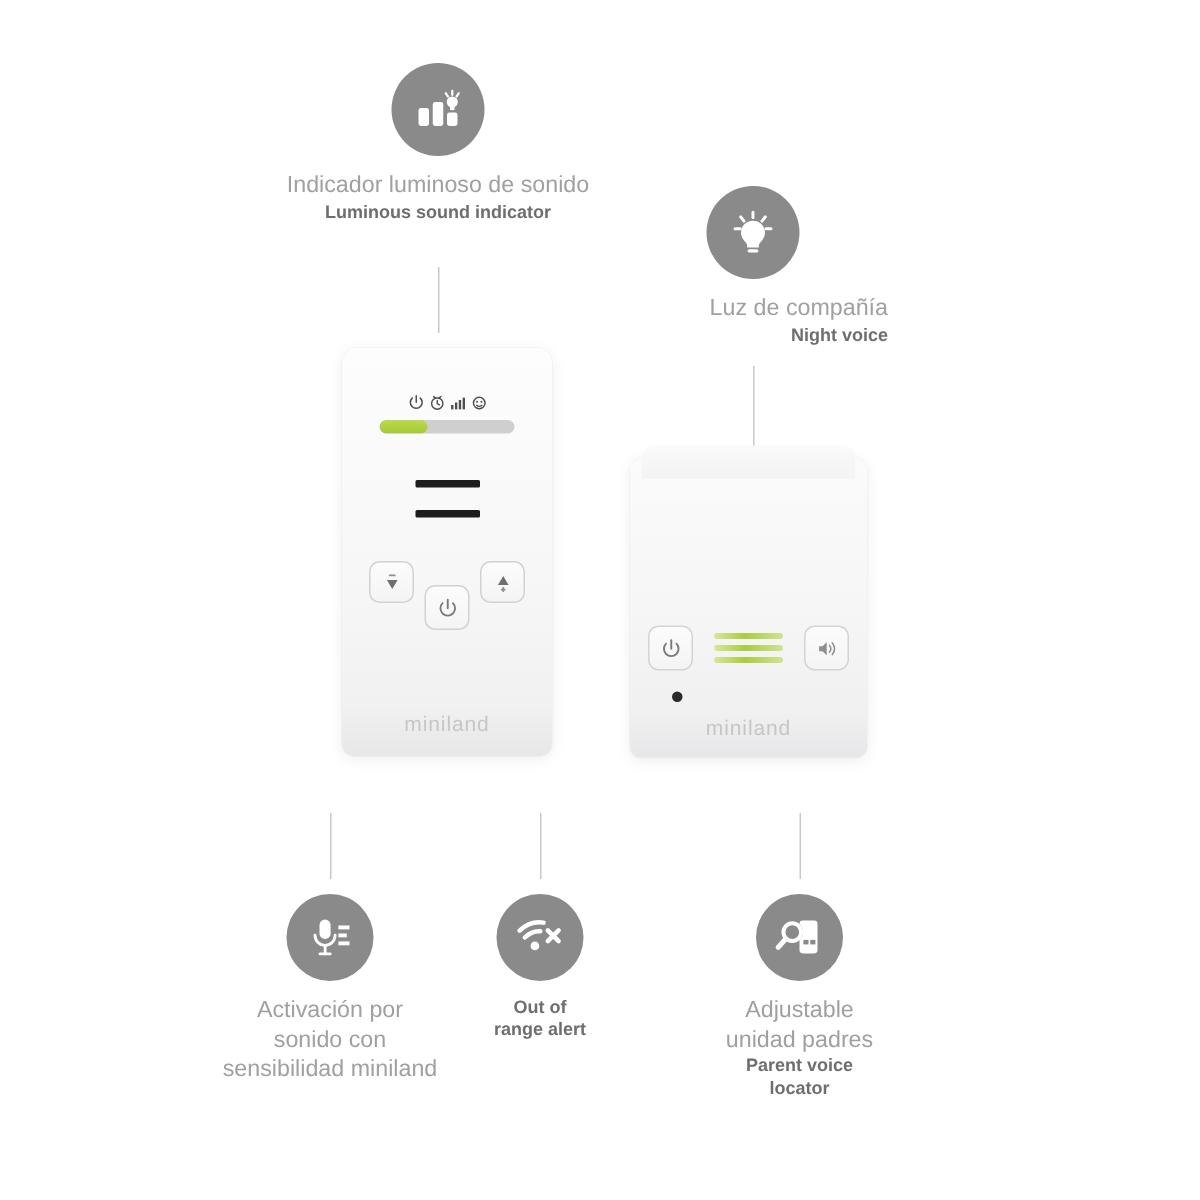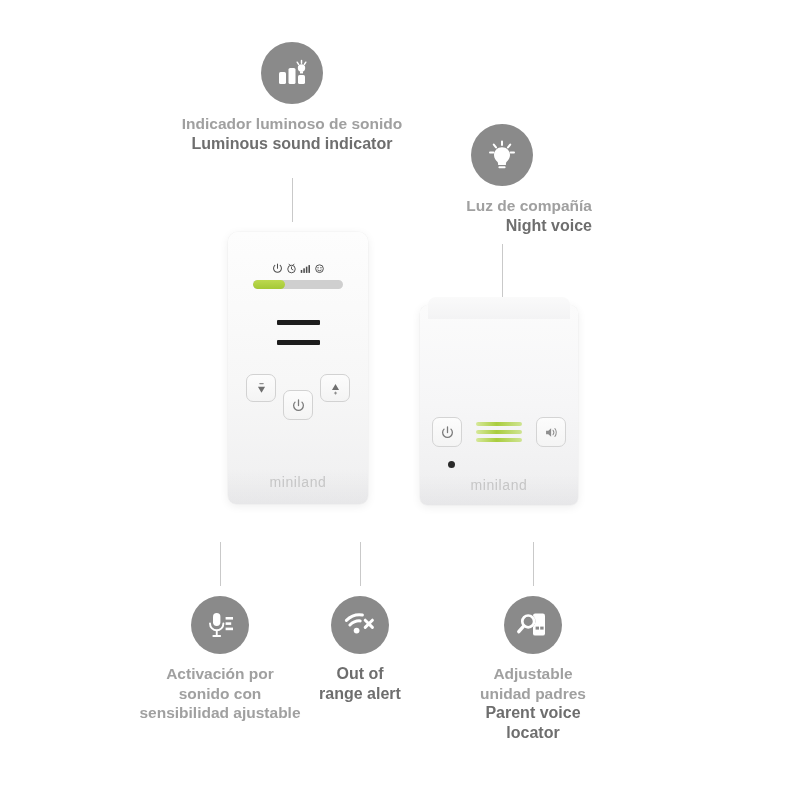--- a/index.html
+++ b/index.html
@@ -18,27 +18,27 @@
   .icon-circle{
     border-radius:50%;
     background:#8a8a8a;
     margin:0 auto;
     display:flex;align-items:center;justify-content:center;
   }
   .label{margin-top:10px;line-height:1.26;}
   .label .es{
     color:#a0a0a0;
     font-size:15.5px;
-    font-weight:700;
+    font-weight:400;
     display:block;
     white-space:pre-line;
   }
   .label .en{
     color:#6e6e6e;
-    font-size:16px;
+    font-size:12px;
     font-weight:700;
     display:block;
     white-space:pre-line;
   }
 
   
   .connector{position:absolute;background:#c9c9c9;width:1px;}
 
   
   .parent-unit{
@@ -275,21 +275,21 @@
         <rect x="12.8" y="22.4" width="1.9" height="5.2" fill="#fff"></rect>
         <rect x="9.4" y="27" width="8.7" height="1.9" rx="0.9" fill="#fff"></rect>
         <rect x="22.6" y="9" width="7.4" height="2.6" fill="#fff"></rect>
         <rect x="22.6" y="14.3" width="5.6" height="2.6" fill="#fff"></rect>
         <rect x="22.6" y="19.6" width="7.4" height="2.6" fill="#fff"></rect>
       </svg>
     </div>
     <div class="label">
       <span class="es">Activación por
 sonido con
-sensibilidad ajustable</span>
+sensibilidad miniland</span>
     </div>
   </div>
 
   <div class="feature" style="left:300px;top:596px;width:120px;">
     <div class="icon-circle" style="width:58px;height:58px;">
       <svg width="34" height="34" viewBox="0 0 34 34" aria-hidden="true">
         <path d="M3.4 12.4 C8 8 13.6 6.1 19.4 7.1" stroke="#fff" stroke-width="3" fill="none" stroke-linecap="round"></path>
         <path d="M6.9 17 C10 14 13.6 12.6 17.2 12.9" stroke="#fff" stroke-width="3" fill="none" stroke-linecap="round"></path>
         <circle cx="13.6" cy="22.6" r="2.9" fill="#fff"></circle>
         <path d="M22.2 12.2 L29.4 19.4 M29.4 12.2 L22.2 19.4" stroke="#fff" stroke-width="3" stroke-linecap="round"></path>

